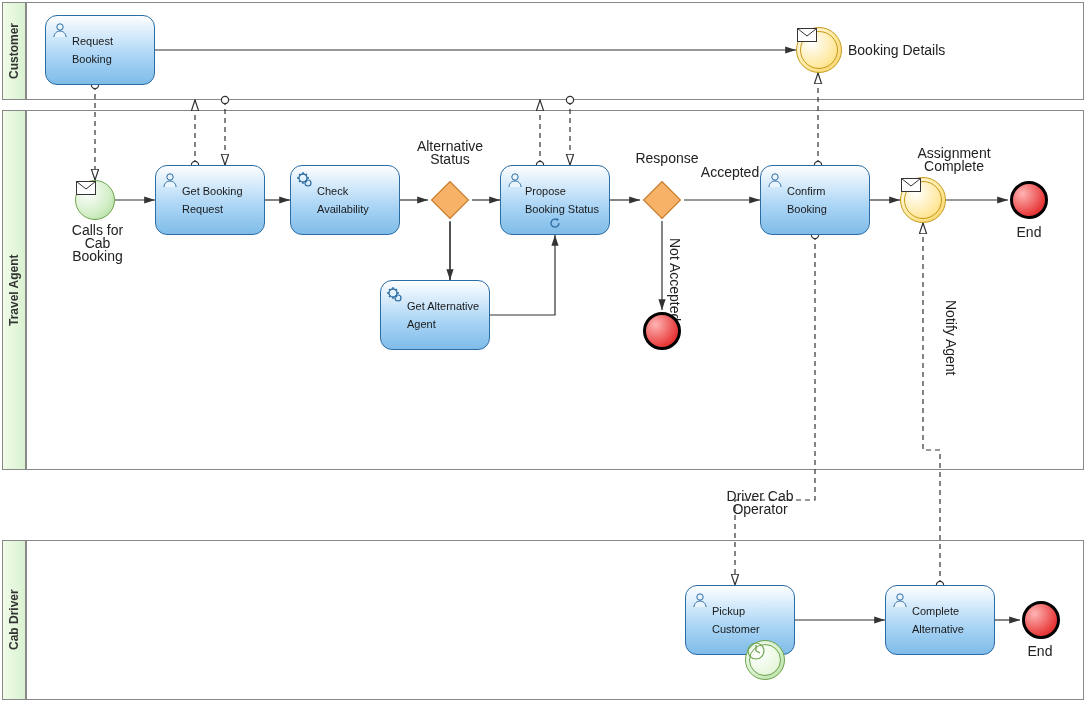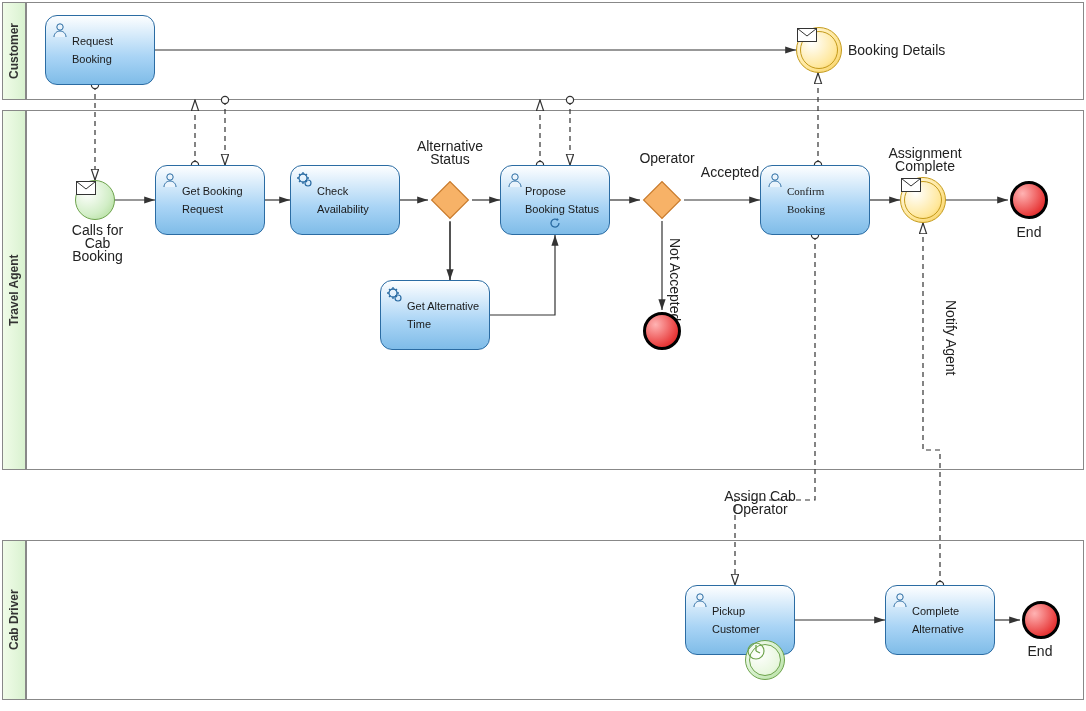--- a/index.html
+++ b/index.html
@@ -296,58 +296,58 @@
             <line x1="1" y1="7" x2="3" y2="7"></line>
             <line x1="11" y1="7" x2="13" y2="7"></line>
             <line x1="3" y1="3" x2="4.5" y2="4.5"></line>
             <line x1="9.5" y1="9.5" x2="11" y2="11"></line>
             <line x1="3" y1="11" x2="4.5" y2="9.5"></line>
             <line x1="9.5" y1="4.5" x2="11" y2="3"></line>
           </g>
           <circle cx="12" cy="12" r="3" fill="none" stroke="#2b6ca3" stroke-width="1.2"></circle>
         </svg>
     </span>
-    <span class="task-text">Get Alternative Time</span>
+    <span class="task-text">Get Alternative Agent</span>
   </div>
 
   <div class="gateway" style="left:640px;top:178px;">
     <svg width="44" height="44">
         <rect x="9" y="9" width="26" height="26" transform="rotate(45 22 22)" style="fill:#f7b267;stroke:#c97a2a;stroke-width:1.2"></rect>
       </svg>
   </div>
-  <div class="label" style="left:632px;top:152px;width:70px;">Operator</div>
+  <div class="label" style="left:632px;top:152px;width:70px;">Response</div>
   <div class="label" style="left:700px;top:166px;width:60px;">Accepted</div>
   <div class="label vert" style="left:668px;top:238px;">Not Accepted</div>
 
   <div class="event-circle end-event" style="left:643px;top:312px;"></div>
 
-  <div class="task" style="left:760px;top:165px;font-family:Liberation Serif, serif;">
+  <div class="task" style="left:760px;top:165px;">
     <span class="task-icon">
       <svg viewBox="0 0 18 18">
           <circle cx="9" cy="6" r="3.2" fill="#eaf4fc" stroke="#2b6ca3" stroke-width="1"></circle>
           <path d="M3 16c0-3.3 2.7-6 6-6s6 2.7 6 6" fill="#eaf4fc" stroke="#2b6ca3" stroke-width="1"></path>
         </svg>
     </span>
     <span class="task-text">Confirm Booking</span>
   </div>
 
   <div class="event-circle inter-msg-outer" style="left:900px;top:177px;">
     <div class="inter-msg-inner">
       <svg width="20" height="14">
           <rect x="0.5" y="0.5" width="19" height="13" fill="#fff" stroke="#333"></rect>
           <path d="M0.5 0.5 L10 8 L19.5 0.5" fill="none" stroke="#333"></path>
         </svg>
     </div>
   </div>
-  <div class="label" style="left:885px;top:147px;width:80px;">Assignment Complete</div>
+  <div class="label" style="left:914px;top:147px;width:80px;">Assignment Complete</div>
 
   <div class="event-circle end-event" style="left:1010px;top:181px;"></div>
   <div class="label" style="left:1014px;top:226px;width:30px;">End</div>
 
-  <div class="label" style="left:720px;top:490px;width:80px;">Assign Cab Operator</div>
+  <div class="label" style="left:720px;top:490px;width:80px;">Driver Cab Operator</div>
   <div class="label vert" style="left:944px;top:300px;">Notify Agent</div>
 
   <div class="task" style="left:685px;top:585px;">
     <span class="task-icon">
       <svg viewBox="0 0 18 18">
           <circle cx="9" cy="6" r="3.2" fill="#eaf4fc" stroke="#2b6ca3" stroke-width="1"></circle>
           <path d="M3 16c0-3.3 2.7-6 6-6s6 2.7 6 6" fill="#eaf4fc" stroke="#2b6ca3" stroke-width="1"></path>
         </svg>
     </span>
     <span class="task-text">Pickup Customer</span>

